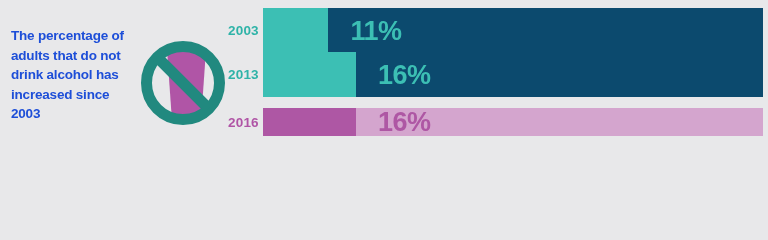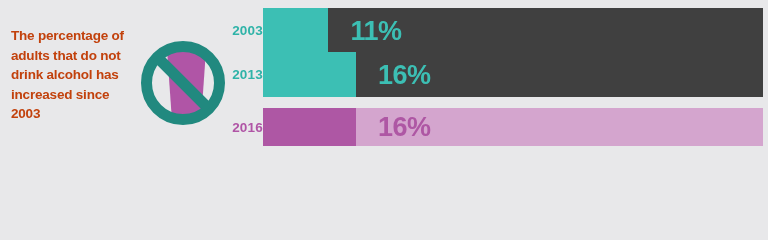--- a/index.html
+++ b/index.html
@@ -22,21 +22,21 @@
     background: #e8e8ea;
     box-sizing: border-box;
   }
 
   
   .headline {
     position: absolute;
     left: 11px;
     top: 26px;
     width: 122px;
-    color: #c2410c;
+    color: #1d4ed8;
     font-size: 13.5px;
     font-weight: 700;
     line-height: 19.5px;
     letter-spacing: -0.2px;
   }
 
   
   .icon-wrap {
     position: absolute;
     left: 136px;
@@ -61,40 +61,40 @@
 
   .bar-row {
     position: absolute;
     left: 0;
     width: 535px;
     display: flex;
     align-items: center;
   }
   .bar-row.r0 { top: 8px;   height: 45px; }
   .bar-row.r1 { top: 52px;  height: 45px; }
-  .bar-row.r2 { top: 108px; height: 38px; }
+  .bar-row.r2 { top: 108px; height: 28px; }
 
   .year-label {
     width: 35px;
     flex: 0 0 35px;
-    text-align: right;
+    text-align: left;
     font-size: 13.5px;
     font-weight: 700;
     letter-spacing: 0.2px;
   }
   .year-label.teal    { color: #2fb3a8; }
   .year-label.magenta { color: #b055a6; }
 
   .track {
     position: relative;
     flex: 1 1 auto;
     height: 100%;
     overflow: hidden;
   }
-  .track.teal    { background: #404040; text-align: right; }
+  .track.teal    { background: #0c4a6e; text-align: right; }
   .track.magenta { background: #d4a5ce; }
 
   .fill {
     position: absolute;
     left: 0;
     top: 0;
     height: 100%;
   }
   .fill.teal    { background: #3cbfb4; }
   .fill.magenta { background: #ae57a4; }

